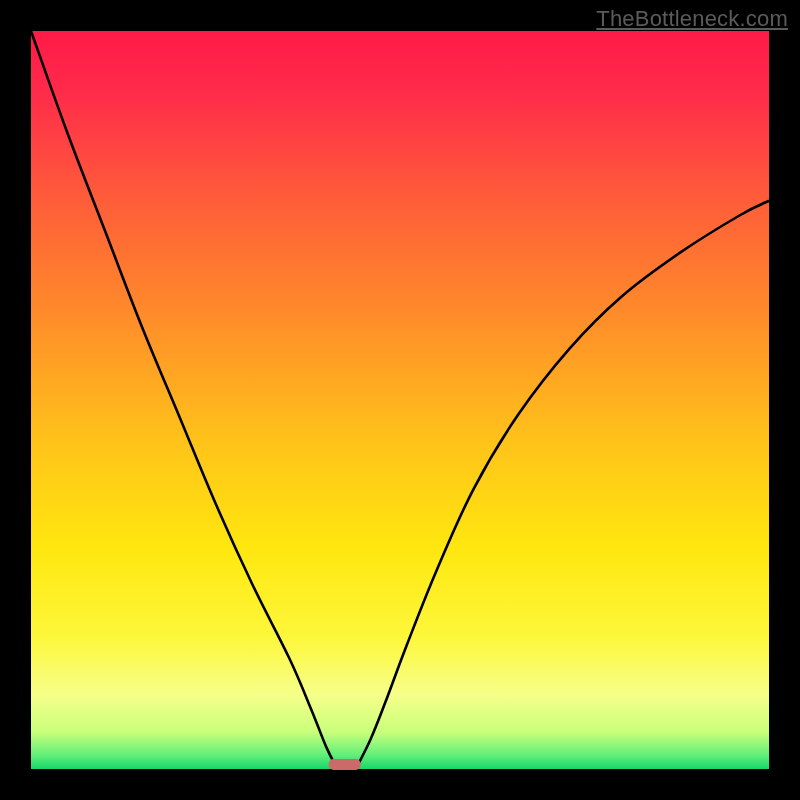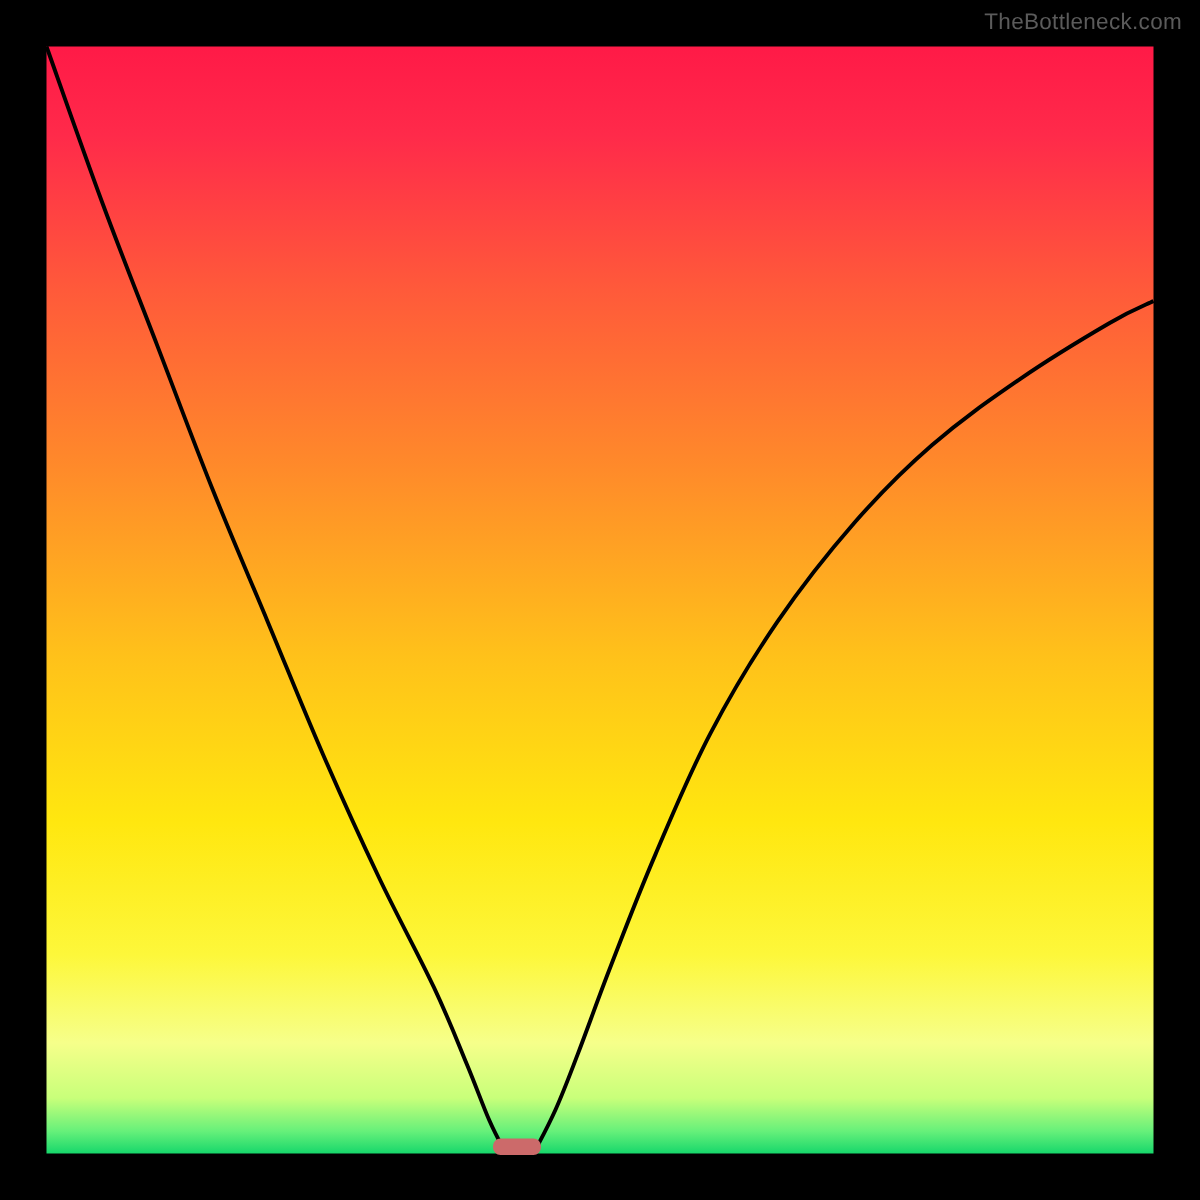--- a/index.html
+++ b/index.html
@@ -9,24 +9,25 @@
     height: 800px;
     background: #000;
     overflow: hidden;
     position: relative;
   }
   .watermark {
     position: absolute;
     top: 6px;
     right: 12px;
     font-family: Arial, Helvetica, sans-serif;
-    font-size: 15px;
+    font-size: 22px;
     color: #5b5b5b;
     z-index: 10;
     letter-spacing: 0.2px;
+    text-decoration: underline;
   }
   svg {
     display: block;
   }
 </style>
 </head>
 <body>
 
 <div class="watermark">TheBottleneck.com</div>
 

